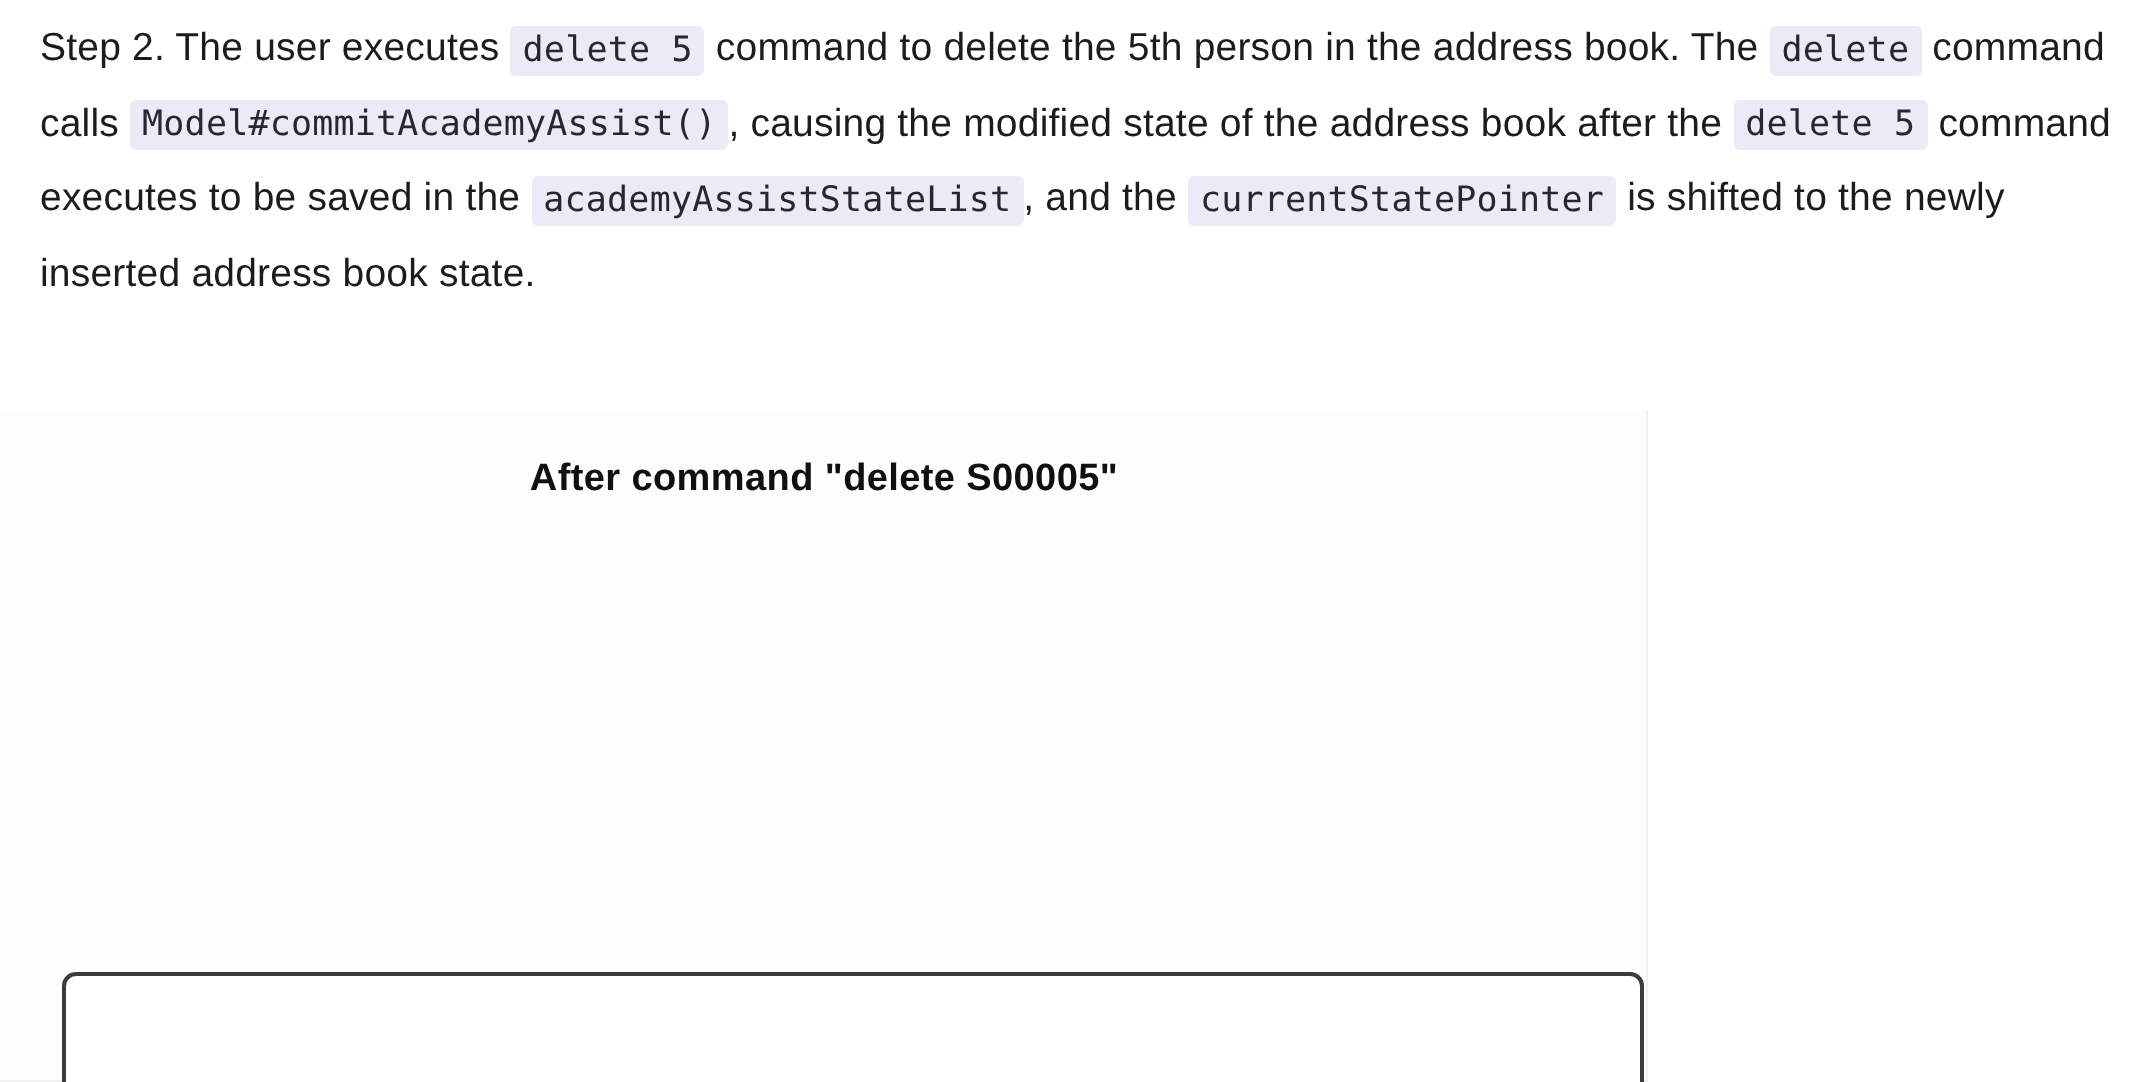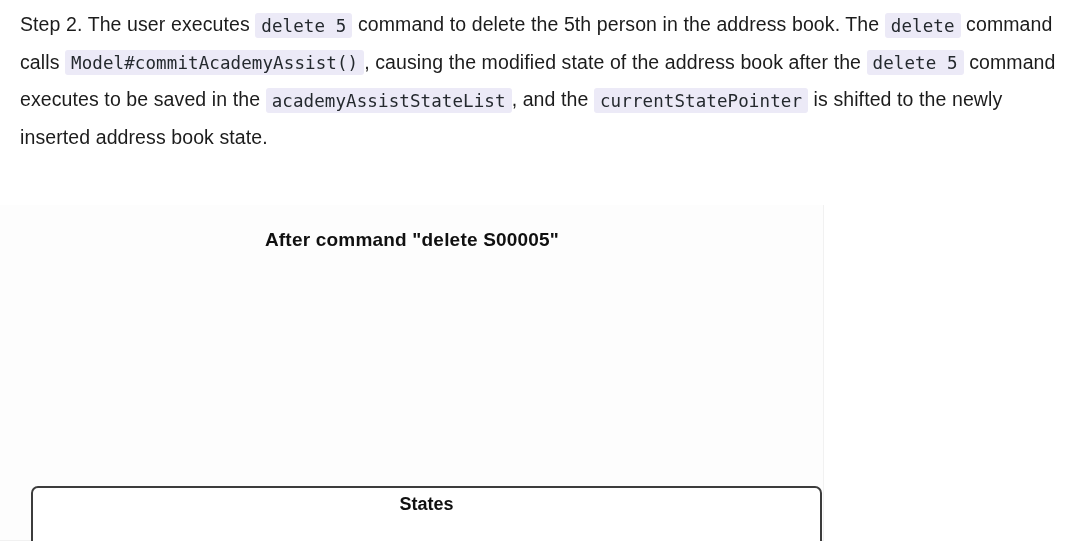--- a/index.html
+++ b/index.html
@@ -88,15 +88,14 @@
 </head>
 <body>
 
 <div class="prose" id="prose"><span>Step 2. The user executes </span><span class="code">delete 5</span><span> command to delete the 5th person in the address book. The </span><span class="code">delete</span><span> command calls </span><span class="code">Model#commitAcademyAssist()</span><span>, causing the modified state of the address book after the </span><span class="code">delete 5</span><span> command executes to be saved in the </span><span class="code">academyAssistStateList</span><span>, and the </span><span class="code">currentStatePointer</span><span> is shifted to the newly inserted address book state.</span></div>
 
 <div class="figure">
 
   <div class="diagram-title">After command "delete S00005"</div>
 
   <div class="states-box"></div>
-  <div class="states-label">States</div>
 
 </div>
 
 </body></html>

